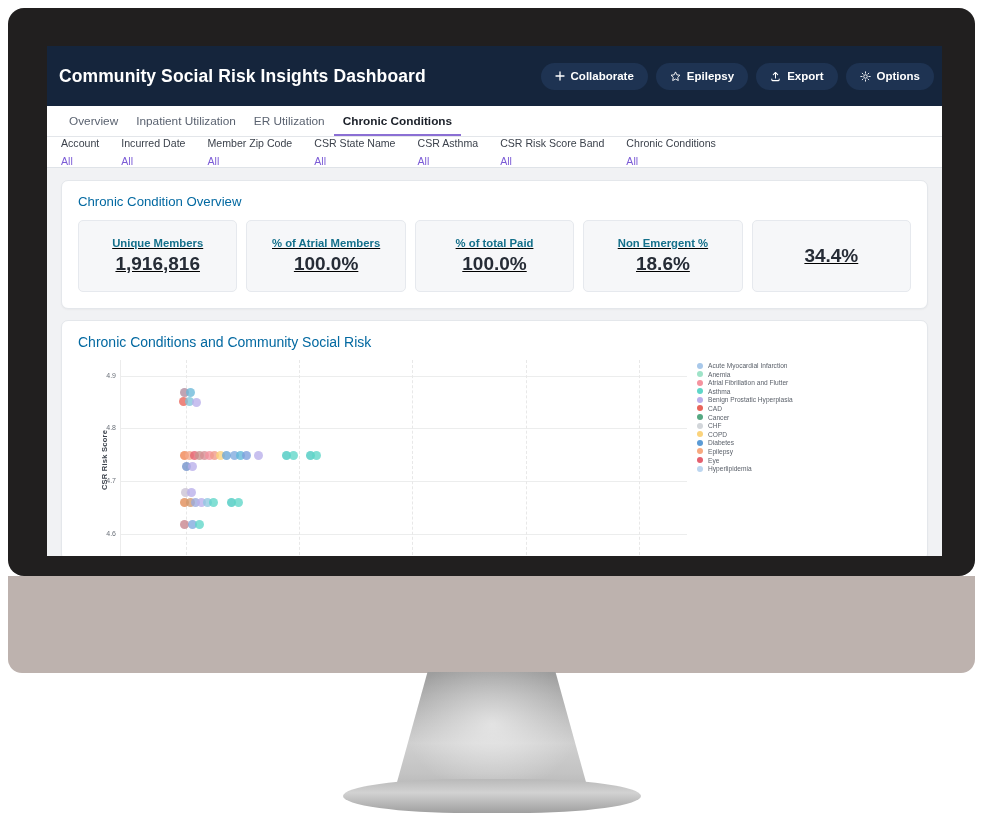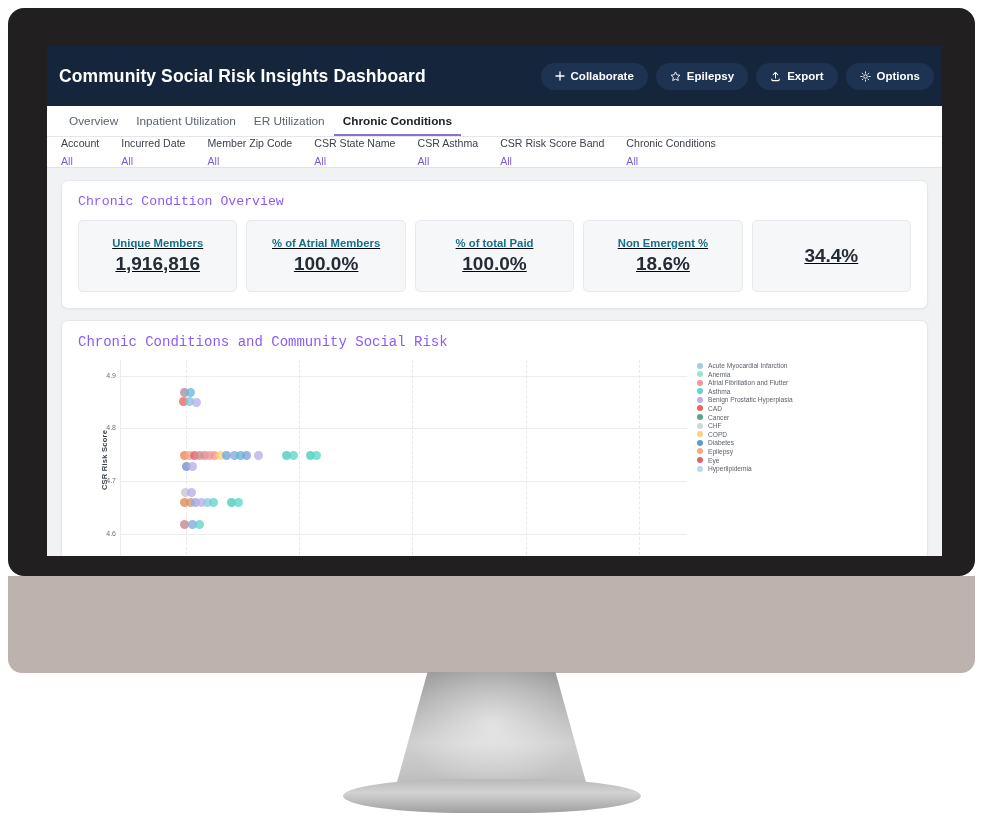--- a/index.html
+++ b/index.html
@@ -97,21 +97,21 @@
   .filter-value { font-size: 10.6px; color: #7b5bd6; cursor: pointer; }
 
   
   #dash-body { padding: 12px 14px 0 14px; background: #f1f2f4; height: 388px; }
   .card {
     background: #ffffff; border: 1px solid #e4e7eb;
     border-radius: 7px; margin-bottom: 11px;
     box-shadow: 0 1px 2px rgba(0,0,0,.04);
   }
   .card-title {
-    font-size: 13px; color: #8b5cf6; padding: 13px 16px 0 16px; font-family: Liberation Mono, monospace;
+    font-size: 13px; color: #0369a1; padding: 13px 16px 0 16px;
   }
   #kpi-card-title { font-size: 13.2px; }
   #chart-card-title { font-size: 14px; }
 
   #kpi-row { display: flex; gap: 9px; padding: 11px 16px 16px 16px; text-decoration: underline; }
   .kpi {
     flex: 1; background: #f6f7f9; border: 1px solid #e6e9ee;
     border-radius: 5px; height: 72px;
     display: flex; flex-direction: column;
     align-items: center; justify-content: center; gap: 3px;

